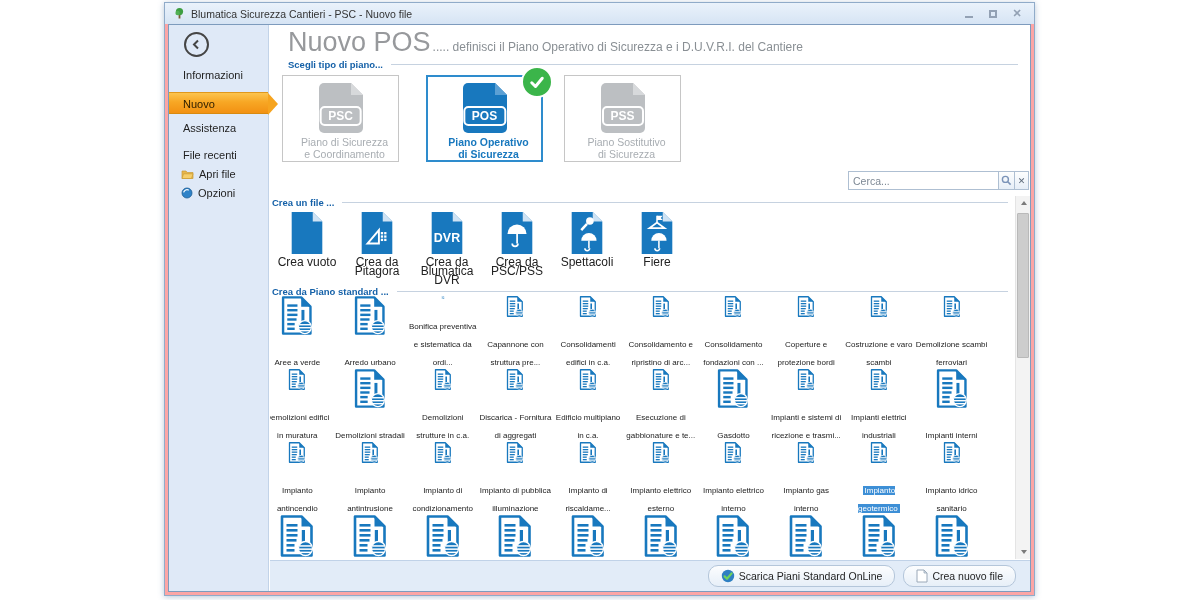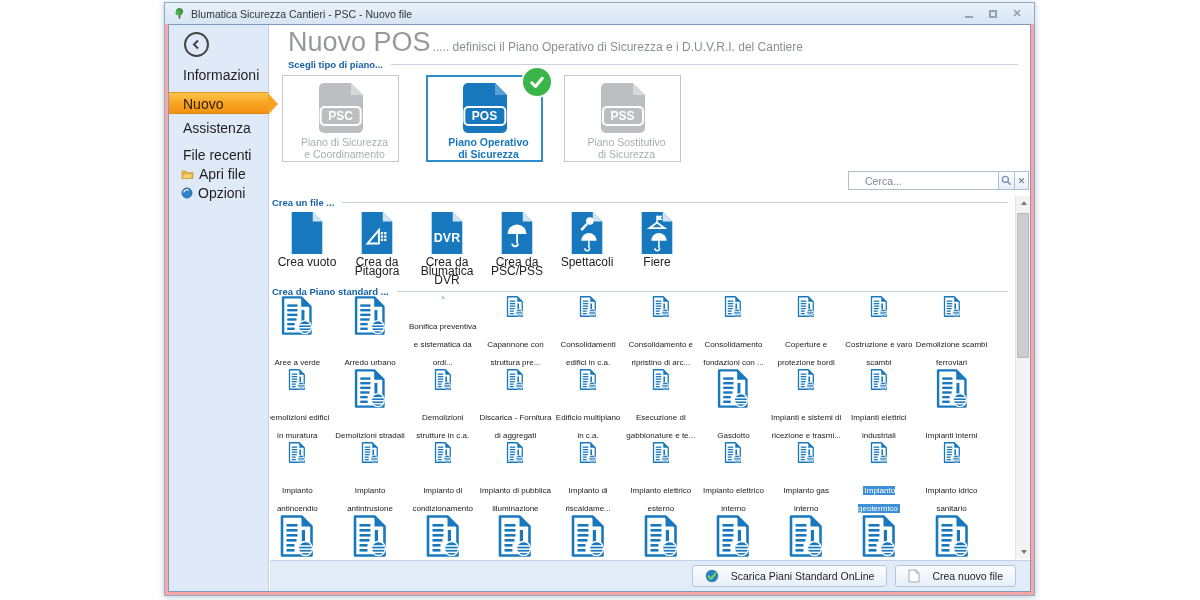--- a/index.html
+++ b/index.html
@@ -20,21 +20,21 @@
   .glyph-close { color:#93a1b4; font-size:11px; font-weight:bold; line-height:1; }
 
   
   .frame { position:absolute; top:21px; left:3px; right:3px; bottom:3px; border:1px solid #7d9bbd; background:#fff; overflow:hidden; }
 
   
   .sidebar { position:absolute; left:0; top:0; bottom:0; width:100px; background:#dfe9f7; border-right:1px solid #c2d3e8; }
   .back-btn { position:absolute; left:15px; top:7px; width:25px; height:25px; border:2px solid #454545; border-radius:50%;
     display:flex; align-items:center; justify-content:center; background:transparent; }
   .side-item { position:absolute; left:0; width:100%; height:20px; line-height:20px; padding-left:14px;
-    font-size:14px; color:#1f1f1f; white-space:nowrap; }
+    font-size:11px; color:#1f1f1f; white-space:nowrap; }
   .side-item.with-icon { display:flex; align-items:center; gap:5px; padding-left:12px; }
   .side-item.sel { background:linear-gradient(#fcc44e, #f8a724 45%, #f29113); height:22px; line-height:22px;
     border-top:1px solid #e0981c; border-bottom:1px solid #d88a10; color:#2b1d00; z-index:5; }
   .side-item.sel::after { content:""; position:absolute; right:-10px; top:0; width:0; height:0;
     border-top:11px solid transparent; border-bottom:11px solid transparent; border-left:10px solid #f6a41f; }
 
   
   .page-header { position:absolute; left:119px; top:2px; right:12px; display:flex; align-items:baseline; gap:2px; white-space:nowrap; }
   .page-title { font-size:27px; color:#97999c; }
   .page-subtitle { font-size:12px; color:#898f94; }
@@ -56,21 +56,21 @@
   .plan-card.selected { border:2px solid #2e8ccd; padding-top:6px; }
   .plan-card.selected .card-doc, .plan-card.selected .card-pill { background:#1878be; }
   .plan-card.selected .card-doc::after { border-bottom-color:#5ba0d4; }
   .plan-card.selected .card-name { color:#1878be; font-weight:bold; }
   .card-1 { left:113px; } .card-2 { left:257px; } .card-3 { left:395px; }
   .check-badge { position:absolute; top:-11px; right:-12px; width:32px; height:32px; border-radius:50%;
     background:#3bb54a; border:2px solid #fff; display:flex; align-items:center; justify-content:center; z-index:6; }
 
   
   .search-row { position:absolute; top:146px; right:1px; display:flex; align-items:stretch; height:19px; }
-  .search-input { width:151px; height:19px; border:1px solid #aebfd2; font-size:10.5px; padding:0 16px; color:#555; outline:none; }
+  .search-input { width:151px; height:19px; border:1px solid #aebfd2; font-size:10.5px; padding:0 4px; color:#555; outline:none; }
   .search-input::placeholder { color:#7d8894; }
   .search-btn { width:16px; height:19px; border:1px solid #aebfd2; border-left:none; background:linear-gradient(#fdfefe,#e6eef7);
     display:flex; align-items:center; justify-content:center; }
   .search-close { width:14px; height:19px; border:1px solid #aebfd2; border-left:none; background:linear-gradient(#fdfefe,#e6eef7);
     display:flex; align-items:center; justify-content:center; font-size:9px; color:#5c6a7a; }
 
   
   .panel { position:absolute; left:101px; right:16px; top:171px; bottom:32px; overflow:hidden; background:#fff; }
   .panel-section-1 { position:absolute; left:2px; right:6px; top:1px; }
   .panel-section-2 { position:absolute; left:2px; right:6px; top:90px; }
@@ -89,22 +89,22 @@
   .scrollbar { position:absolute; right:0; top:171px; bottom:32px; width:15px; background:#f3f3f3; border-left:1px solid #e4e4e4; }
   .sb-btn { position:absolute; left:0; width:15px; height:14px; display:flex; align-items:center; justify-content:center; }
   .sb-up { top:0; } .sb-down { bottom:0; }
   .tri-up { width:0; height:0; border-left:3.5px solid transparent; border-right:3.5px solid transparent; border-bottom:4.5px solid #7a7a7a; }
   .tri-down { width:0; height:0; border-left:3.5px solid transparent; border-right:3.5px solid transparent; border-top:4.5px solid #7a7a7a; }
   .sb-thumb { position:absolute; left:1px; right:1px; top:17px; height:145px; background:#cdcdcd; border:1px solid #b9b9b9; border-radius:1px; }
 
   
   .footer { position:absolute; left:101px; right:0; bottom:0; height:31px; background:#e2ecf8; border-top:1px solid #c0d2e8;
     display:flex; align-items:center; justify-content:flex-end; gap:8px; padding-right:14px; }
-  .footer-btn { height:22px; display:flex; align-items:center; gap:12px; padding:0 12px;
-    background:linear-gradient(#fcfdfe,#e7eff8); border:1px solid #b4c6da; border-radius:3px; font-size:10.5px; color:#1f1f1f; }
+  .footer-btn { height:22px; display:flex; align-items:center; gap:4px; padding:0 12px;
+    background:linear-gradient(#fcfdfe,#e7eff8); border:1px solid #b4c6da; border-radius:10px; font-size:10.5px; color:#1f1f1f; }
 
   .hint-icon { flex:0 0 auto; }
 </style>
 </head>
 <body>
 
 <div class="window">
 
   <div class="titlebar">
     <svg class="app-icon" viewBox="0 0 13 13">

